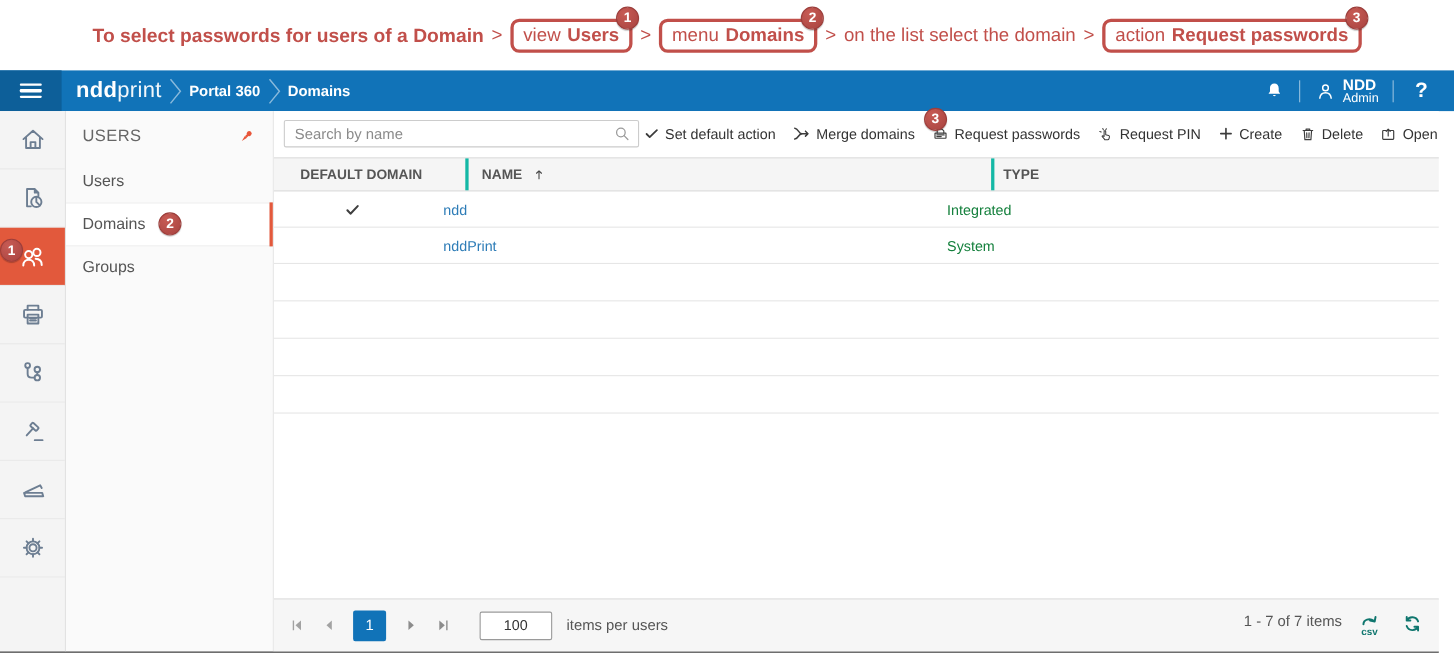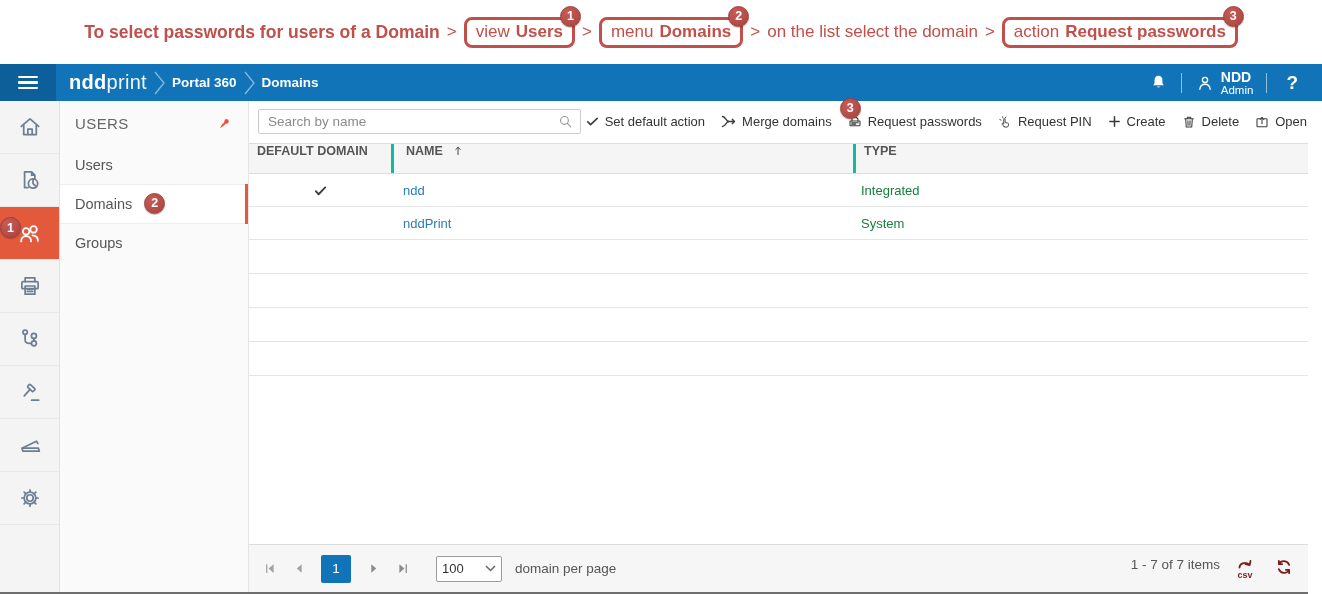--- a/index.html
+++ b/index.html
@@ -76,21 +76,21 @@
            color:#333;padding-right:1px;white-space:nowrap;}
   .action{display:flex;align-items:center;gap:5px;cursor:pointer;position:relative;}
   .action svg{color:#3c3c3c;flex:none;}
   .action .badge{position:absolute;top:-16px;left:-7px;}
 
   
   .grid{margin-top:1px;font-size:13px;flex:none;}
   .thead{display:flex;height:31px;background:#f5f5f5;border-top:1px solid #ddd;
          border-bottom:1px solid #ddd;color:#555;font-weight:bold;font-size:12.5px;
          align-items:center;box-sizing:border-box;}
-  .th{display:flex;height:100%;box-sizing:border-box;cursor:pointer;}
+  .th{display:flex;align-items:center;height:100%;box-sizing:border-box;cursor:pointer;margin-left:16px;}
   .c1{width:142px;padding-left:8px;flex:none;box-sizing:border-box;}
   .c2{width:462px;padding-left:12px;flex:none;box-sizing:border-box;}
   .c3{flex:1;padding-left:8px;box-sizing:border-box;}
   .th.c2,.th.c3{border-left:3px solid #14b8a6;}
   .sort{margin-left:9px;color:#444;}
   .tr{display:flex;height:32px;align-items:center;border-bottom:1px solid #e6e6e6;cursor:pointer;}
   .tr.empty{height:33px;cursor:default;}
   .cell-check{width:142px;display:flex;justify-content:center;flex:none;color:#3f3f3f;}
   .link{color:#2d7cb7;text-decoration:none;cursor:pointer;}
   .type{color:#15803d;}
@@ -101,27 +101,27 @@
            align-items:center;padding:0 10px;color:#555;font-size:13.5px;flex:none;
            box-sizing:border-box;}
   .pager{display:flex;align-items:center;gap:7px;}
   .pbtn{width:22px;height:22px;display:flex;align-items:center;justify-content:center;
         cursor:pointer;color:#a2a2a2;}
   .pbtn.en{color:#8c8c8c;}
   .pagebox{width:30px;height:28px;background:#1173b8;color:#fff;border-radius:2px;
            display:flex;align-items:center;justify-content:center;font-size:13.5px;
            cursor:pointer;margin:0 4px;}
   .ddl{width:66px;height:26px;border:1px solid #9a9a9a;background:#fff;border-radius:2px;
-       display:flex;align-items:center;padding:0 5px;box-sizing:border-box;gap:4px;
+       display:flex;align-items:center;padding:0 21px;box-sizing:border-box;gap:4px;
        cursor:pointer;color:#333;margin:0 6px 0 16px;}
   .ddl .val{flex:1;font-size:13px;}
   .ipp{color:#555;}
   .footer-right{margin-left:auto;display:flex;align-items:flex-start;gap:15px;padding-right:4px;}
   .range{color:#555;}
-  .fbtn{cursor:pointer;color:#7f1d1d;display:flex;align-items:center;}
+  .fbtn{cursor:pointer;color:#0f766e;display:flex;align-items:center;}
   svg{display:block;}
   .si{fill:none;stroke:currentColor;stroke-width:1.6;stroke-linecap:round;stroke-linejoin:round;}
 </style>
 </head>
 <body>
 
 <div class="app">
 
   <div class="banner">
     <span class="lead">To select passwords for users of a Domain</span>
@@ -413,21 +413,21 @@
                 <path d="M18 5 v14" stroke="currentColor" stroke-width="2"></path>
                 <path d="M7 5 l8 7 -8 7 z" fill="currentColor"></path>
               </svg>
           </span>
           <div class="ddl">
             <span class="val">100</span>
             <svg width="11" height="7" viewBox="0 0 11 7">
                 <path d="M1 1 l4.5 4.5 L10 1" fill="none" stroke="#666" stroke-width="1.5"></path>
               </svg>
           </div>
-          <span class="ipp">domain per page</span>
+          <span class="ipp">items per users</span>
         </div>
 
         <div class="footer-right">
           <span class="range">1 - 7 of 7 items</span>
           <span class="fbtn">
             <svg width="24" height="24" viewBox="0 0 24 24">
               <path d="M4.5 10.5 c0-4.2 5.5-6 9.5-3.2" fill="none" stroke="currentColor" stroke-width="1.8" stroke-linecap="round"></path>
               <path d="M15.5 3.8 l-.8 4.2 -4.2-.9" fill="none" stroke="currentColor" stroke-width="1.8" stroke-linecap="round" stroke-linejoin="round"></path>
               <text x="2.5" y="20.5" font-size="9" font-weight="bold" fill="currentColor" font-family="Liberation Sans, sans-serif">csv</text>
             </svg>

